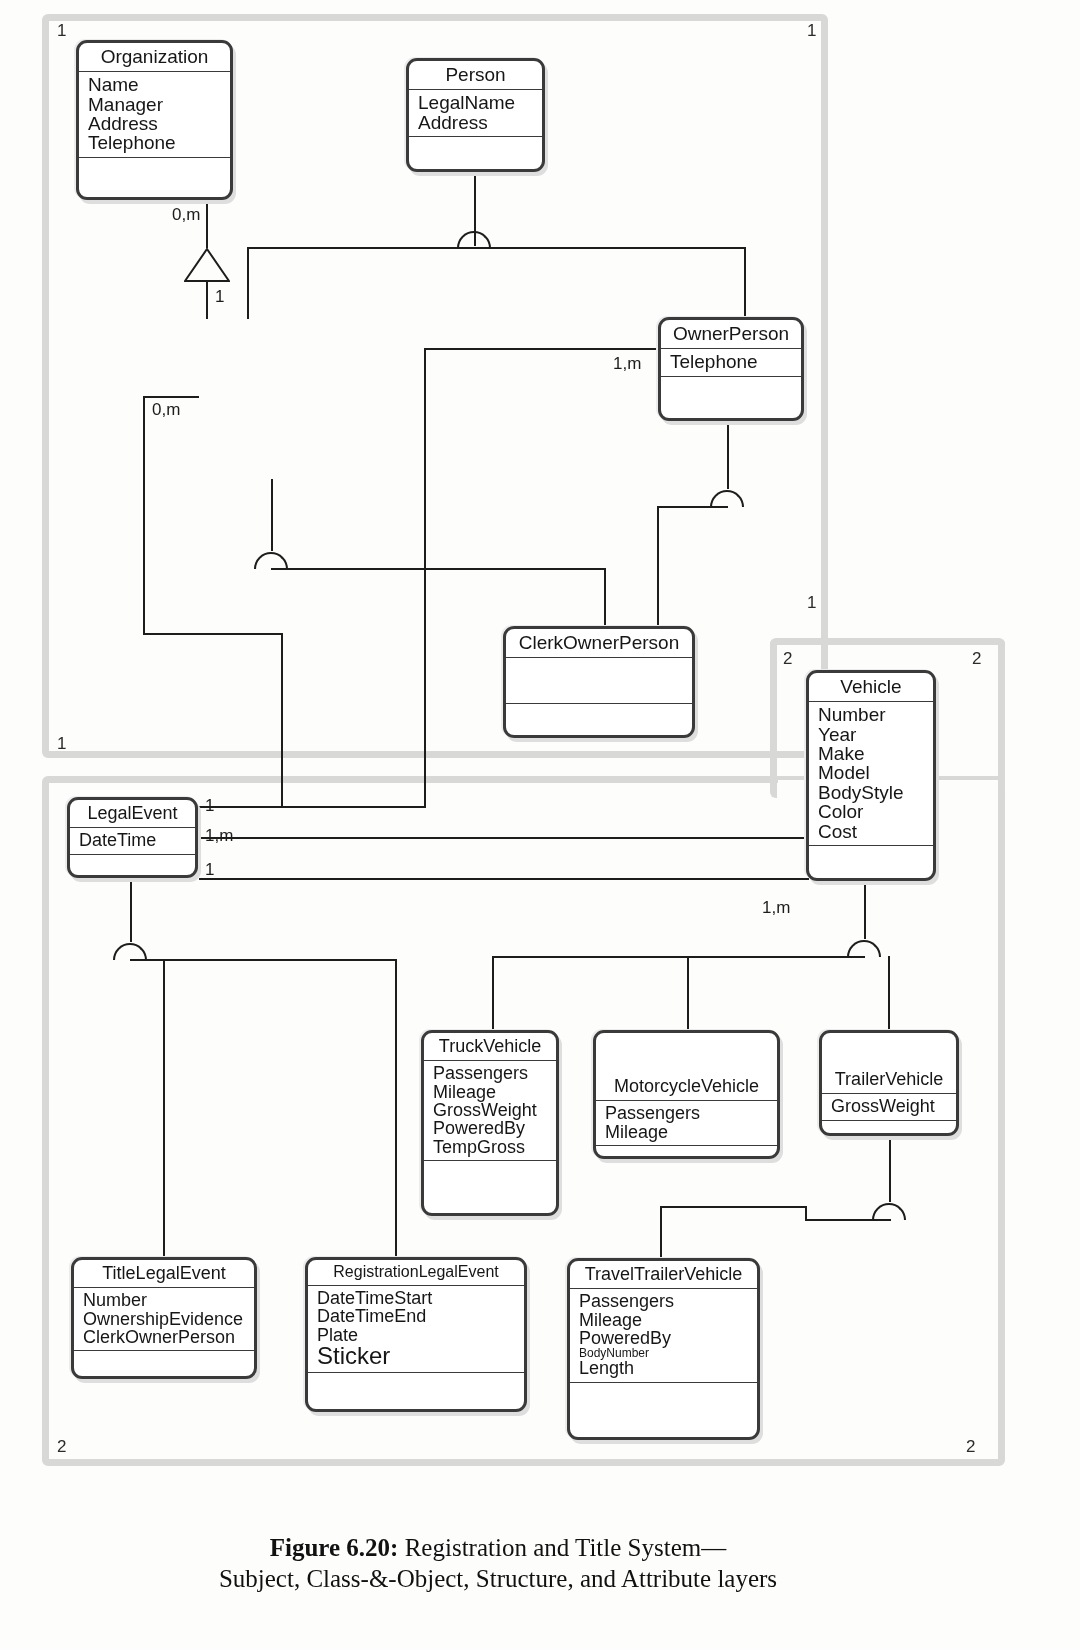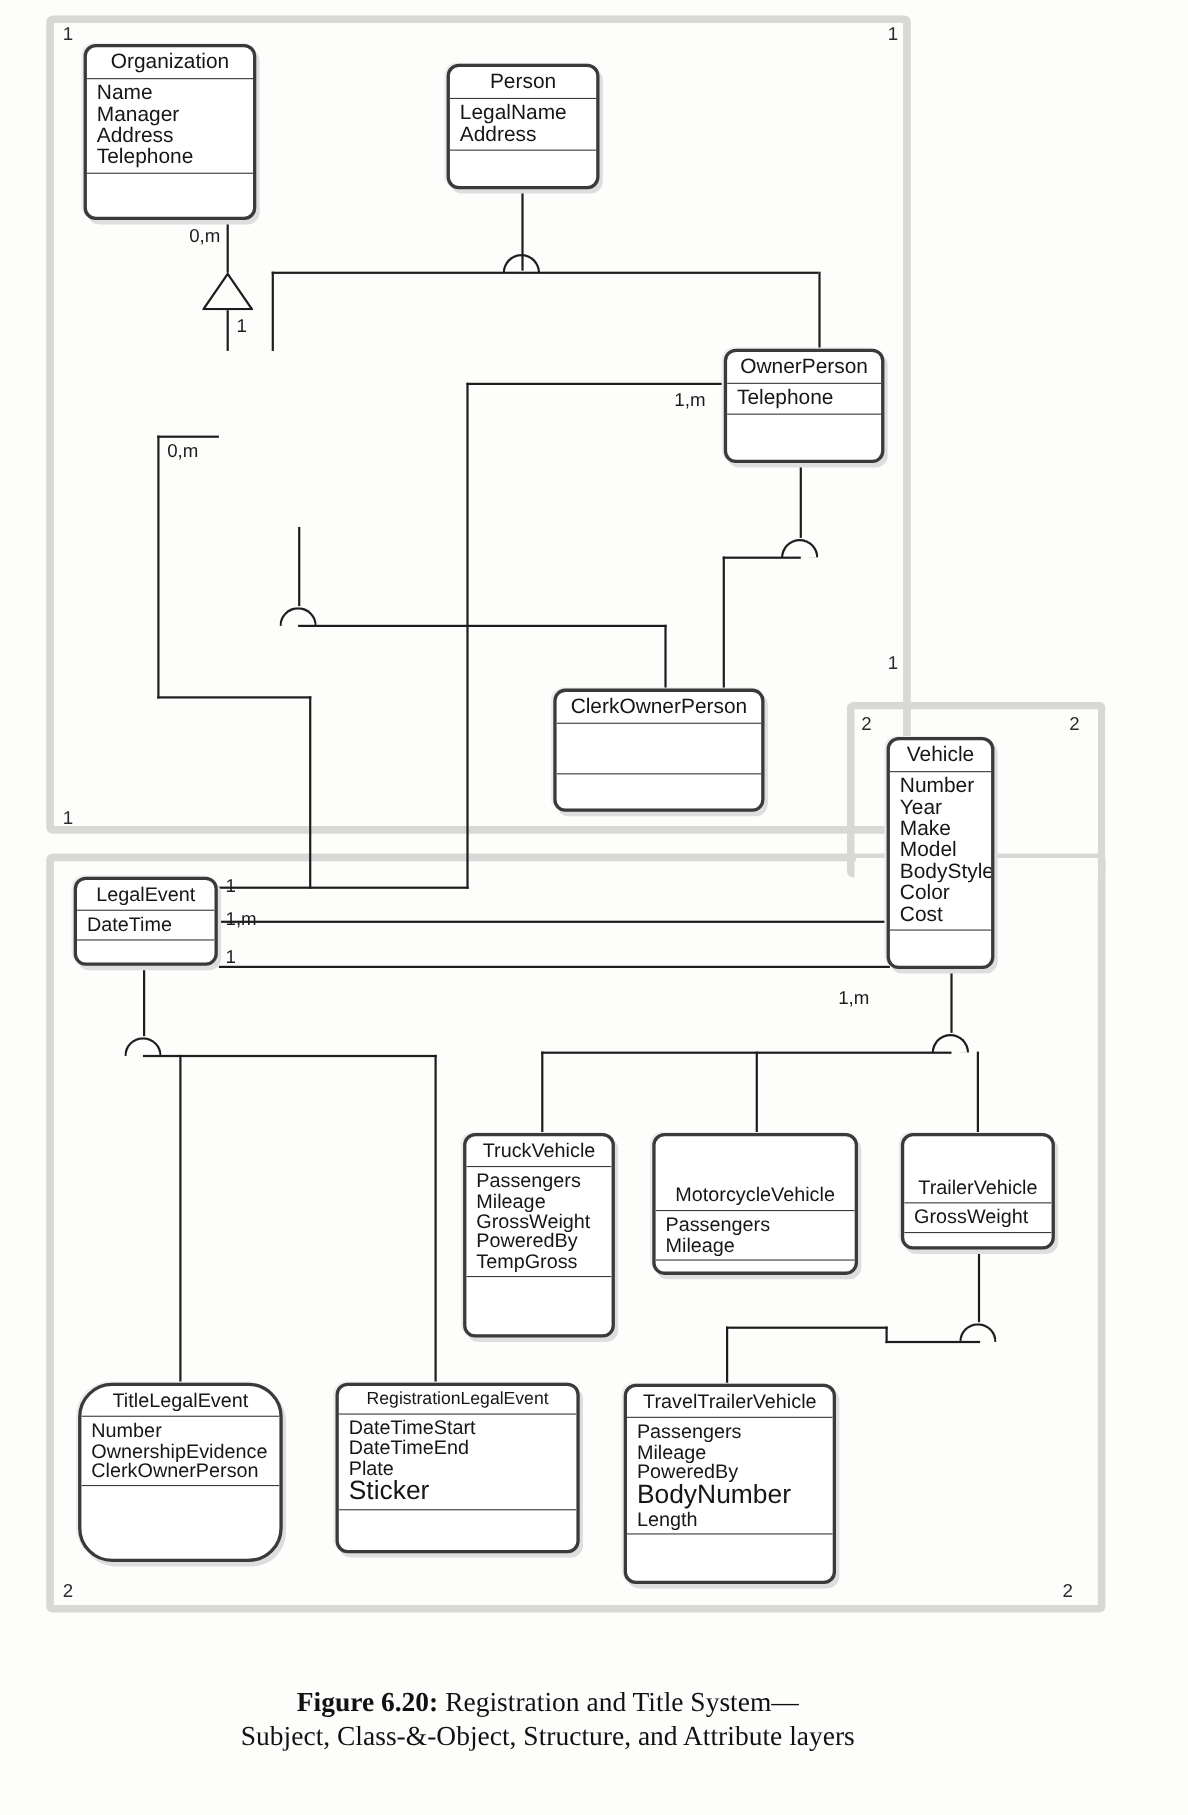--- a/index.html
+++ b/index.html
@@ -230,21 +230,21 @@
     </div>
     <div class="svcs"></div>
   </div>
 
   <div class="cobox" style="left:503px; top:626px; width:192px; height:112px;">
     <div class="hdr">ClerkOwnerPerson</div>
     <div class="attrs" style="height:38px;"></div>
     <div class="svcs"></div>
   </div>
 
-  <div class="cobox" style="left:806px; top:670px; width:98px; height:211px;">
+  <div class="cobox" style="left:806px; top:670px; width:130px; height:211px;">
     <div class="hdr">Vehicle</div>
     <div class="attrs">
       <div>Number</div>
       <div>Year</div>
       <div>Make</div>
       <div>Model</div>
       <div>BodyStyle</div>
       <div>Color</div>
       <div>Cost</div>
     </div>
@@ -281,21 +281,21 @@
   </div>
 
   <div class="cobox" style="left:819px; top:1030px; width:140px; height:106px;">
     <div class="hdr" style="font-size:18px;margin-top:33px;">TrailerVehicle</div>
     <div class="attrs">
       <div style="font-size:18px;">GrossWeight</div>
     </div>
     <div class="svcs" style="min-height:24px;"></div>
   </div>
 
-  <div class="cobox" style="left:71px; top:1257px; width:186px; height:163px;border-radius:31px;">
+  <div class="cobox" style="left:71px; top:1257px; width:186px; height:122px;">
     <div class="hdr" style="font-size:18px;">TitleLegalEvent</div>
     <div class="attrs">
       <div style="font-size:18px;">Number</div>
       <div style="font-size:18px;">OwnershipEvidence</div>
       <div style="font-size:18px;">ClerkOwnerPerson</div>
     </div>
     <div class="svcs" style="min-height:32px;"></div>
   </div>
 
   <div class="cobox" style="left:305px; top:1257px; width:222px; height:155px;">
@@ -308,21 +308,21 @@
     </div>
     <div class="svcs" style="min-height:24px;"></div>
   </div>
 
   <div class="cobox" style="left:567px; top:1258px; width:193px; height:182px;">
     <div class="hdr" style="font-size:18px;">TravelTrailerVehicle</div>
     <div class="attrs">
       <div style="font-size:18px;">Passengers</div>
       <div style="font-size:18px;">Mileage</div>
       <div style="font-size:18px;">PoweredBy</div>
-      <div style="font-size:24px;">BodyNumber</div>
+      <div style="font-size:12px;">BodyNumber</div>
       <div style="font-size:18px;">Length</div>
     </div>
     <div class="svcs" style="min-height:26px;"></div>
   </div>
 
   <div class="card" style="left:172px; top:206px;">0,m</div>
   <div class="card" style="left:215px; top:288px;">1</div>
   <div class="card" style="left:152px; top:401px;">0,m</div>
   <div class="card" style="left:613px; top:355px;">1,m</div>
   <div class="card" style="left:205px; top:797px;">1</div>

